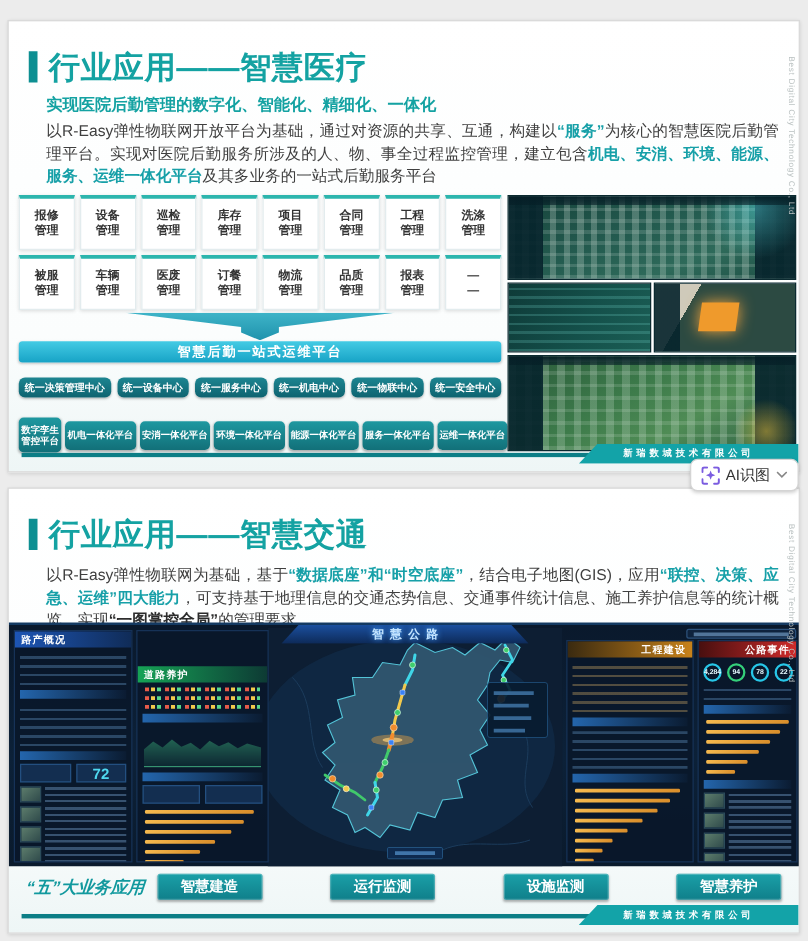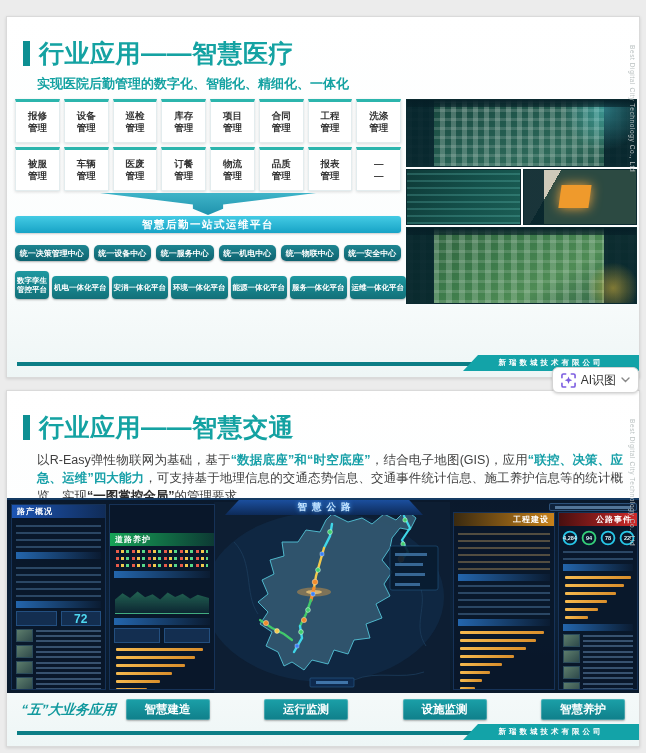--- a/index.html
+++ b/index.html
@@ -24,21 +24,21 @@
 
 
 .s1-content{display:flex;margin:6px 2px 0 8px;gap:5px;}
 .s1-left{width:386px;flex:none;}
 .mod-grid{display:grid;grid-template-columns:repeat(8,1fr);gap:4px;text-align:center;}
 .mod-card{background:#fff;border:1px solid #e3ecee;border-top:3px solid #2cb5ad;box-shadow:0 1px 3px rgba(0,0,0,.14);height:44px;display:flex;flex-direction:column;align-items:center;justify-content:center;font-size:9.5px;font-weight:bold;color:#333;line-height:1.3;}
 .funnel{width:216px;height:22px;margin:2px auto 0;background:linear-gradient(180deg,#3fb4c8,#1f93ad);clip-path:polygon(0 0,100% 0,57% 52%,57% 72%,50% 100%,43% 72%,43% 52%);}
 .banner{margin-top:1px;height:17px;border-radius:3px;background:linear-gradient(180deg,#44cbe4,#17a3c6);display:flex;align-items:center;justify-content:center;color:#fff;font-size:10.5px;font-weight:bold;letter-spacing:1.5px;box-shadow:0 1px 2px rgba(0,0,0,.2);}
 .centers{display:flex;gap:5px;margin-top:12px;}
 .center-pill{flex:1 1 auto;height:16px;padding:0 4px;border-radius:5px;background:linear-gradient(180deg,#1d8591,#0e6370);color:#fff;font-size:8px;font-weight:bold;display:flex;align-items:center;justify-content:center;white-space:nowrap;box-shadow:0 1px 2px rgba(0,0,0,.3);}
-.platforms{display:flex;gap:3px;margin-top:10px;align-items:flex-end;}
+.platforms{display:flex;gap:3px;margin-top:16px;align-items:center;}
 .plat-pill{flex:1 1 auto;height:23px;padding:0 2px;border-radius:4px;background:linear-gradient(180deg,#1e98a0,#127079);color:#fff;font-size:7.5px;font-weight:bold;display:flex;align-items:center;justify-content:center;white-space:nowrap;box-shadow:0 1px 2px rgba(0,0,0,.3);}
 .plat-first{height:28px;flex-direction:column;line-height:1.25;}
 
 .s1-right{flex:1;display:flex;flex-direction:column;gap:2px;}
 .shot{position:relative;overflow:hidden;border:1px solid #0b2a30;}
 .shot-city{background:
  radial-gradient(circle at 86% 14%, rgba(90,225,235,.4), transparent 20%),
  linear-gradient(90deg, rgba(6,36,44,.92) 0 12%, transparent 12%),
  linear-gradient(270deg, rgba(6,36,44,.92) 0 14%, transparent 14%),
  repeating-linear-gradient(90deg, rgba(215,230,220,.26) 0 5px, rgba(0,0,0,0) 5px 11px),
@@ -120,20 +120,21 @@
 </style>
 </head>
 <body>
 
 <section class="slide" id="slide1">
   <div class="title-row">
     <span class="title-bar"></span>
     <span class="title-text">行业应用——智慧医疗</span>
   </div>
   <div class="subtitle">实现医院后勤管理的数字化、智能化、精细化、一体化</div>
+  <p class="body-text"><span class="seg seg-n">以R-Easy弹性物联网开放平台为基础，通过对资源的共享、互通，构建以</span><span class="seg seg-hl">“服务”</span><span class="seg seg-n">为核心的智慧医院后勤管理平台。实现对医院后勤服务所涉及的人、物、事全过程监控管理，建立包含</span><span class="seg seg-hl">机电、安消、环境、能源、服务、运维一体化平台</span><span class="seg seg-n">及其多业务的一站式后勤服务平台</span></p>
 
   <div class="s1-content">
     <div class="s1-left">
       <div class="mod-grid">
           <div class="mod-card">
           <span>报修</span>
           <span>管理</span>
         </div>
           <div class="mod-card">
           <span>设备</span>

